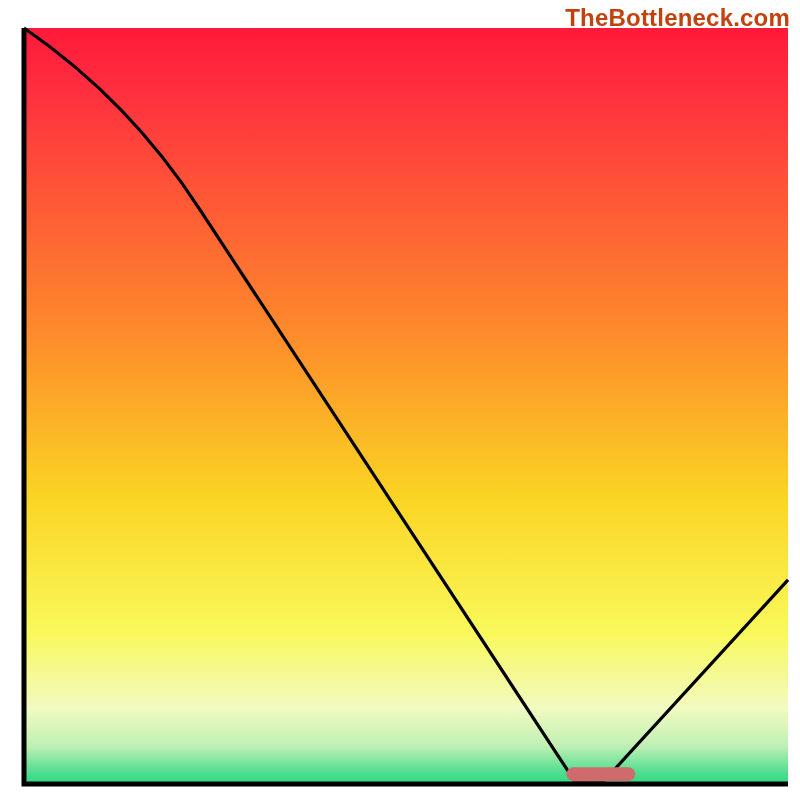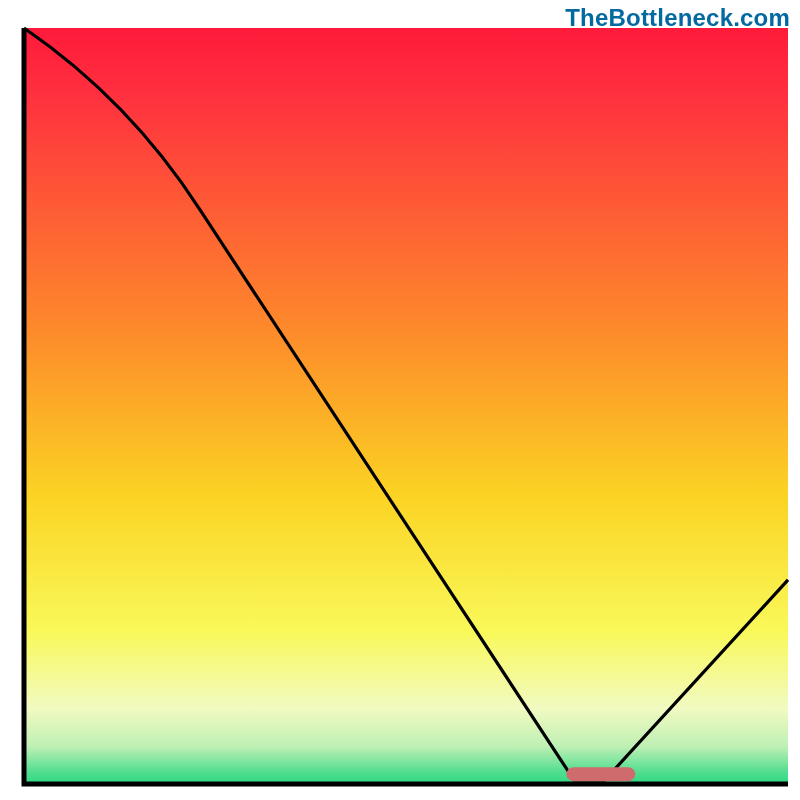--- a/index.html
+++ b/index.html
@@ -14,21 +14,21 @@
     position: relative;
     width: 800px;
     height: 800px;
   }
   .watermark {
     position: absolute;
     top: 4px;
     right: 10px;
     font-size: 24px;
     font-weight: bold;
-    color: #0369a1;
+    color: #c2410c;
     letter-spacing: 0.2px;
   }
   svg.chart {
     position: absolute;
     left: 0;
     top: 0;
     width: 800px;
     height: 800px;
   }
 </style>

